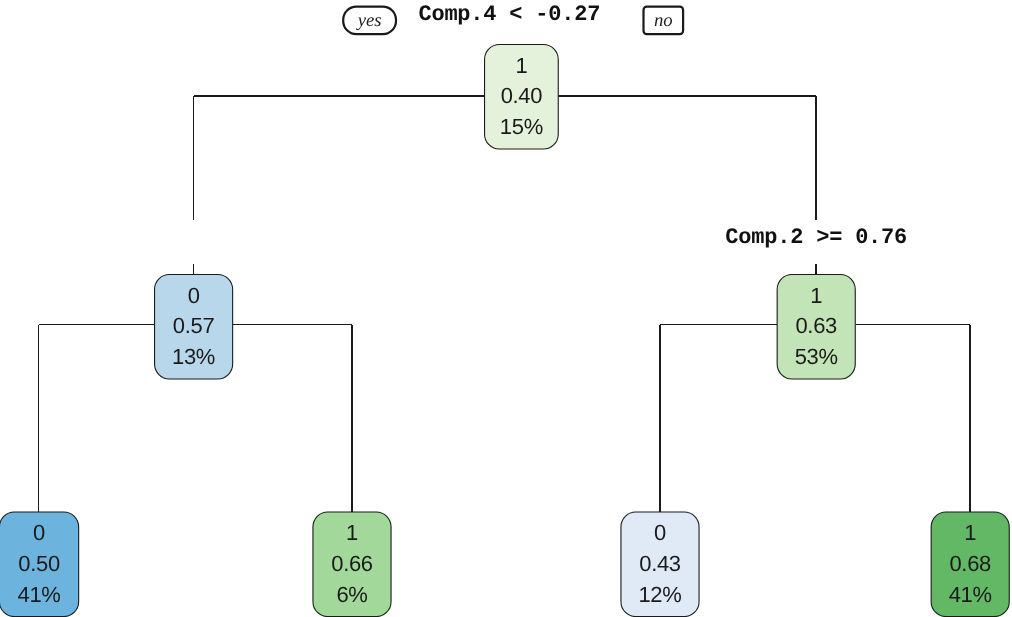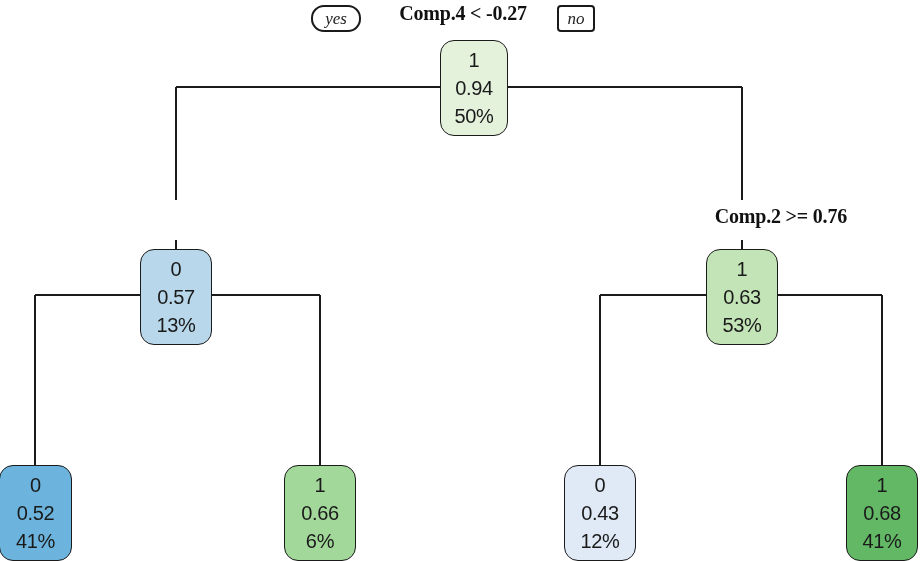--- a/index.html
+++ b/index.html
@@ -20,21 +20,21 @@
     position: absolute;
     left: 0;
     top: 0;
     width: 920px;
     height: 561px;
   }
 
   
   .split-label {
     position: absolute;
-    font-family: Liberation Serif, serif;
+    font-family: Liberation Mono, monospace;
     font-weight: bold;
     font-size: 20px;
     color: #111111;
     white-space: nowrap;
     text-align: center;
     letter-spacing: -0.2px;
   }
 
   
   .answer-chip {
@@ -97,46 +97,46 @@
       <path d="M 778 295 L 882 295"></path>
       <path d="M 600 295 L 600 465"></path>
       <path d="M 882 295 L 882 465"></path>
     </g>
   </svg>
 
   <div class="split-label" style="left: 368px; top: 2px; width: 190px;">Comp.4 &lt; -0.27</div>
 
   <div class="answer-chip" style="left: 311px; top: 5px; width: 50px; border-radius: 13px;">yes</div>
 
-  <div class="answer-chip" style="left: 557px; top: 5px; width: 38px;">no</div>
+  <div class="answer-chip" style="left: 584px; top: 5px; width: 38px;">no</div>
 
   <div class="node" style="left: 440px; top: 40px; width: 68px; height: 96px; background: #e4f2dc;">
     <span class="line">1</span>
-    <span class="line">0.94</span>
-    <span class="line">50%</span>
+    <span class="line">0.40</span>
+    <span class="line">15%</span>
   </div>
 
 
-  <div class="split-label" style="left: 637px; top: 205px; width: 210px; text-align: right;">Comp.2 &gt;= 0.76</div>
+  <div class="split-label" style="left: 637px; top: 205px; width: 210px;">Comp.2 &gt;= 0.76</div>
 
   <div class="node" style="left: 140px; top: 249px; width: 72px; height: 96px; background: #b8d7ea;">
     <span class="line">0</span>
     <span class="line">0.57</span>
     <span class="line">13%</span>
   </div>
 
   <div class="node" style="left: 706px; top: 249px; width: 72px; height: 96px; background: #c3e4b6;">
     <span class="line">1</span>
     <span class="line">0.63</span>
     <span class="line">53%</span>
   </div>
 
   <div class="node" style="left: -1px; top: 465px; width: 73px; height: 96px; background: #6cb4dd;">
     <span class="line">0</span>
-    <span class="line">0.52</span>
+    <span class="line">0.50</span>
     <span class="line">41%</span>
   </div>
 
   <div class="node" style="left: 284px; top: 465px; width: 72px; height: 96px; background: #a3d89b;">
     <span class="line">1</span>
     <span class="line">0.66</span>
     <span class="line">6%</span>
   </div>
 
   <div class="node" style="left: 564px; top: 465px; width: 72px; height: 96px; background: #dfeaf6;">

